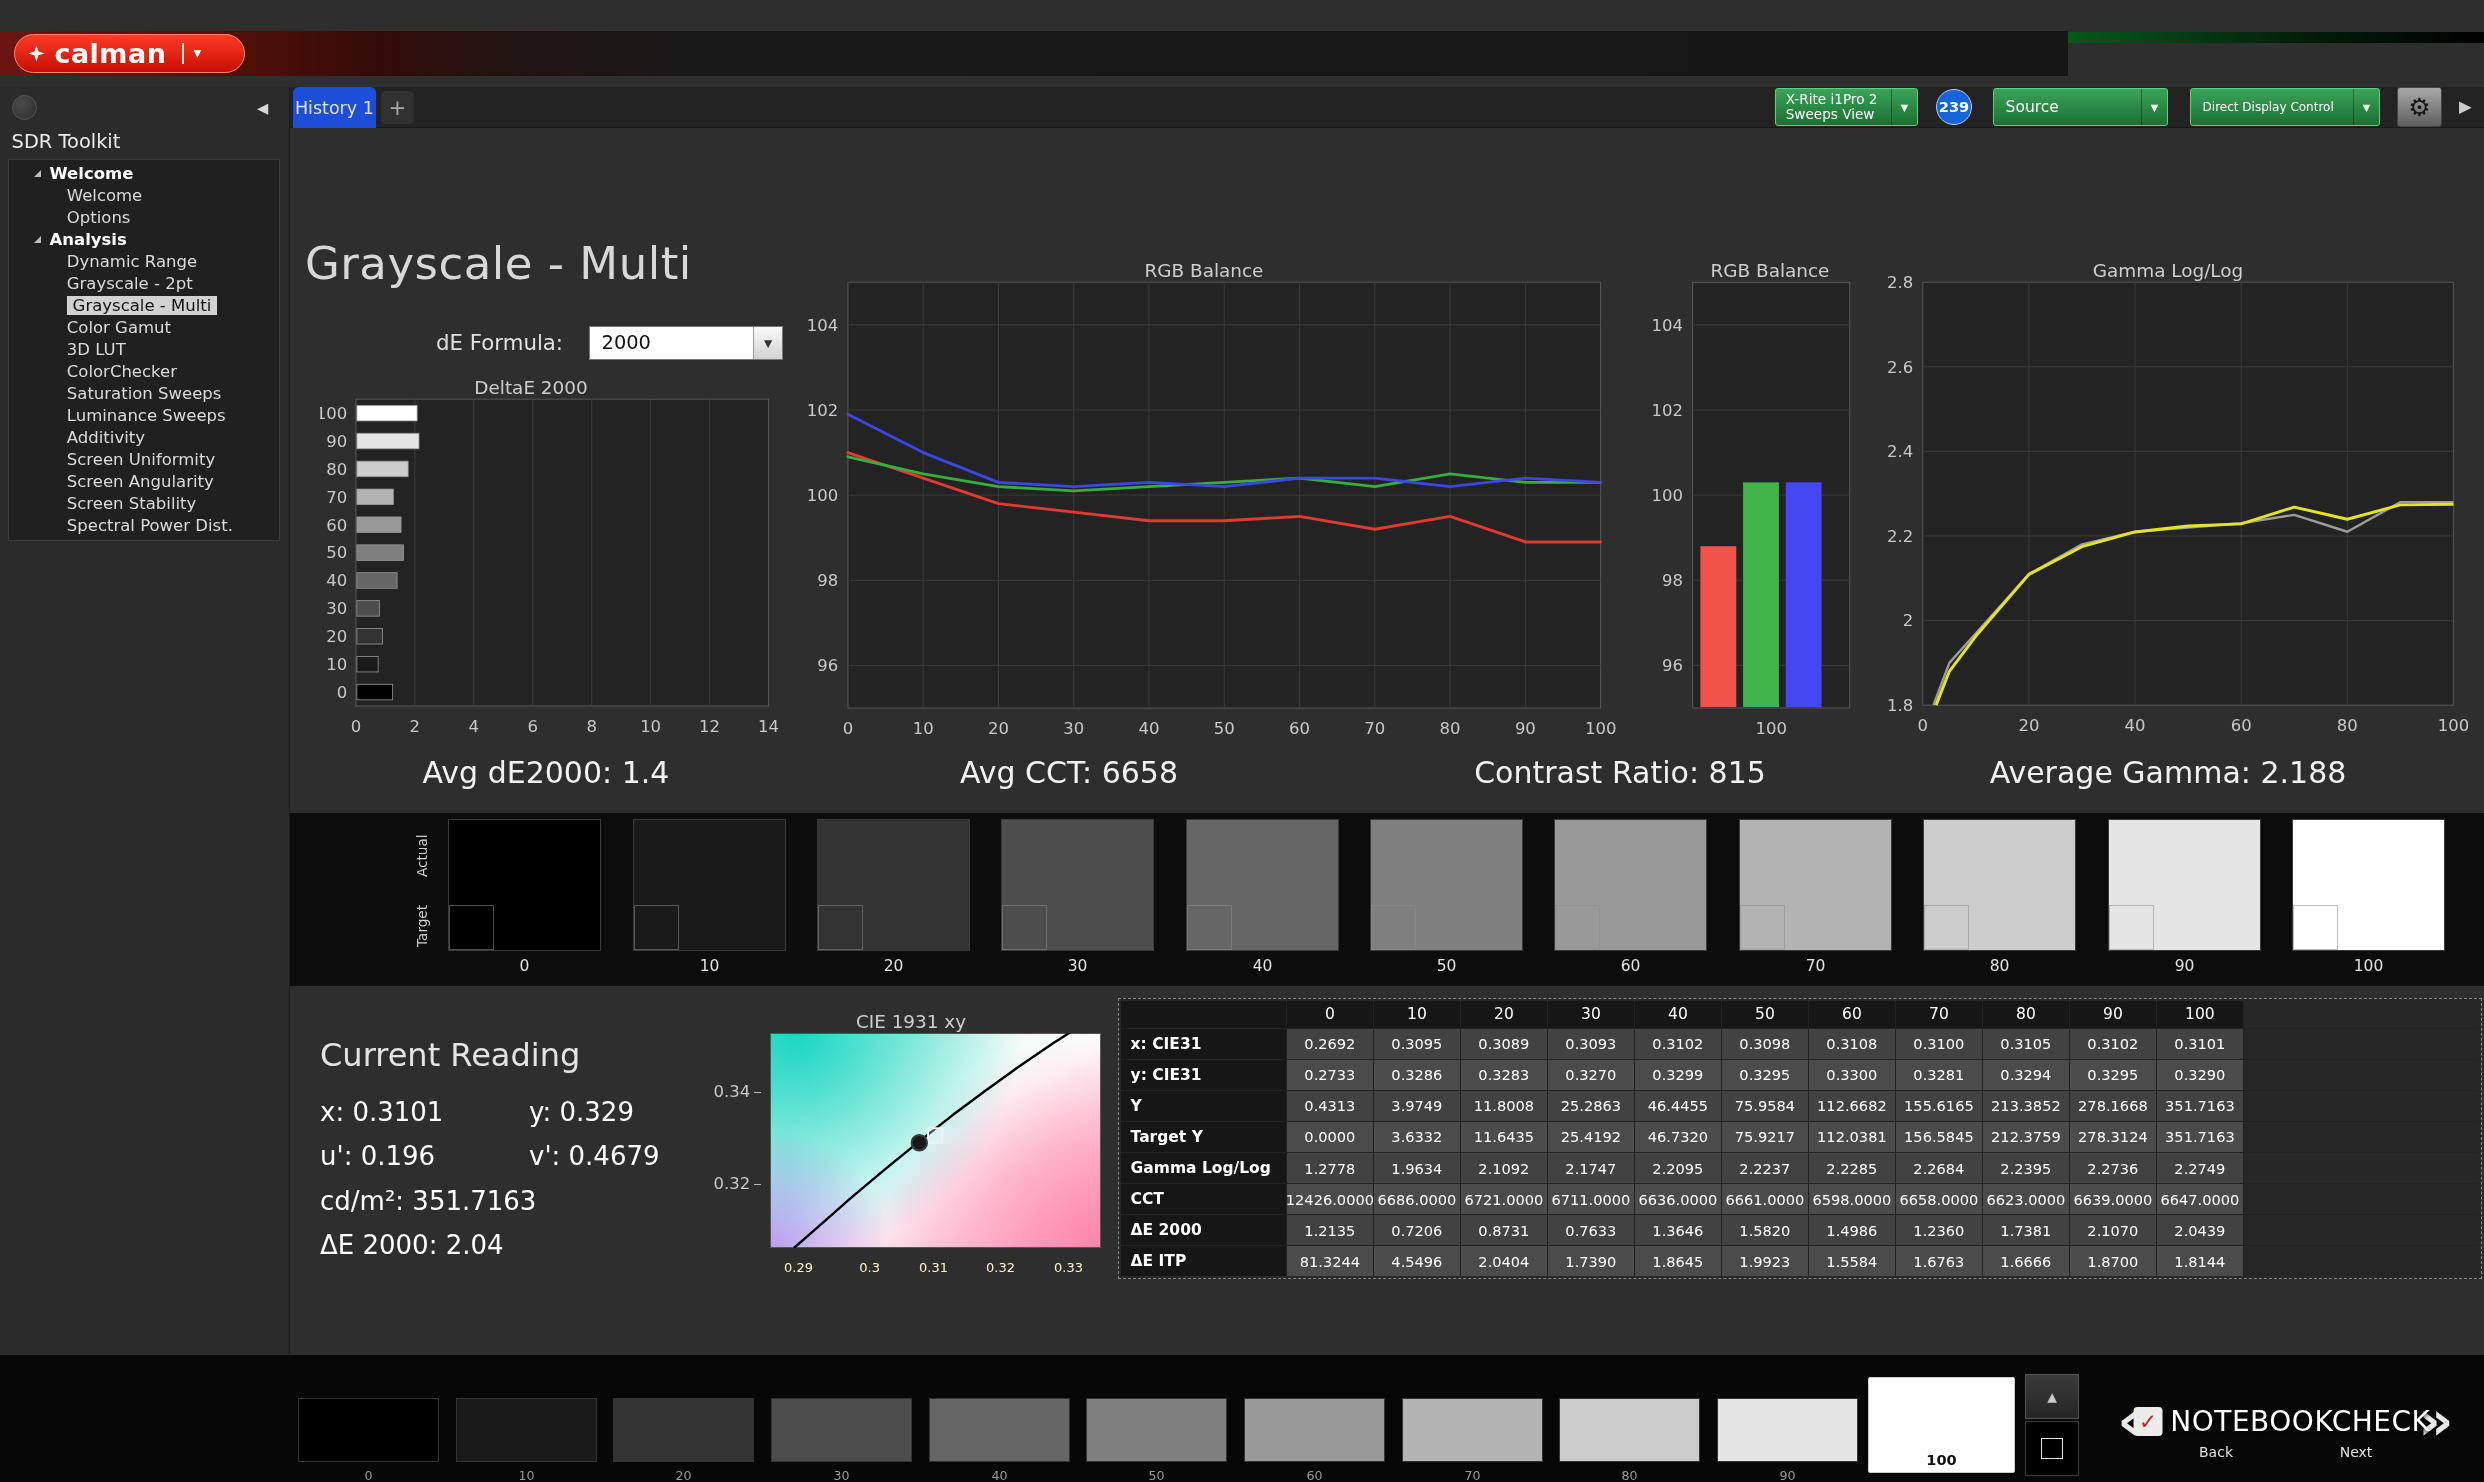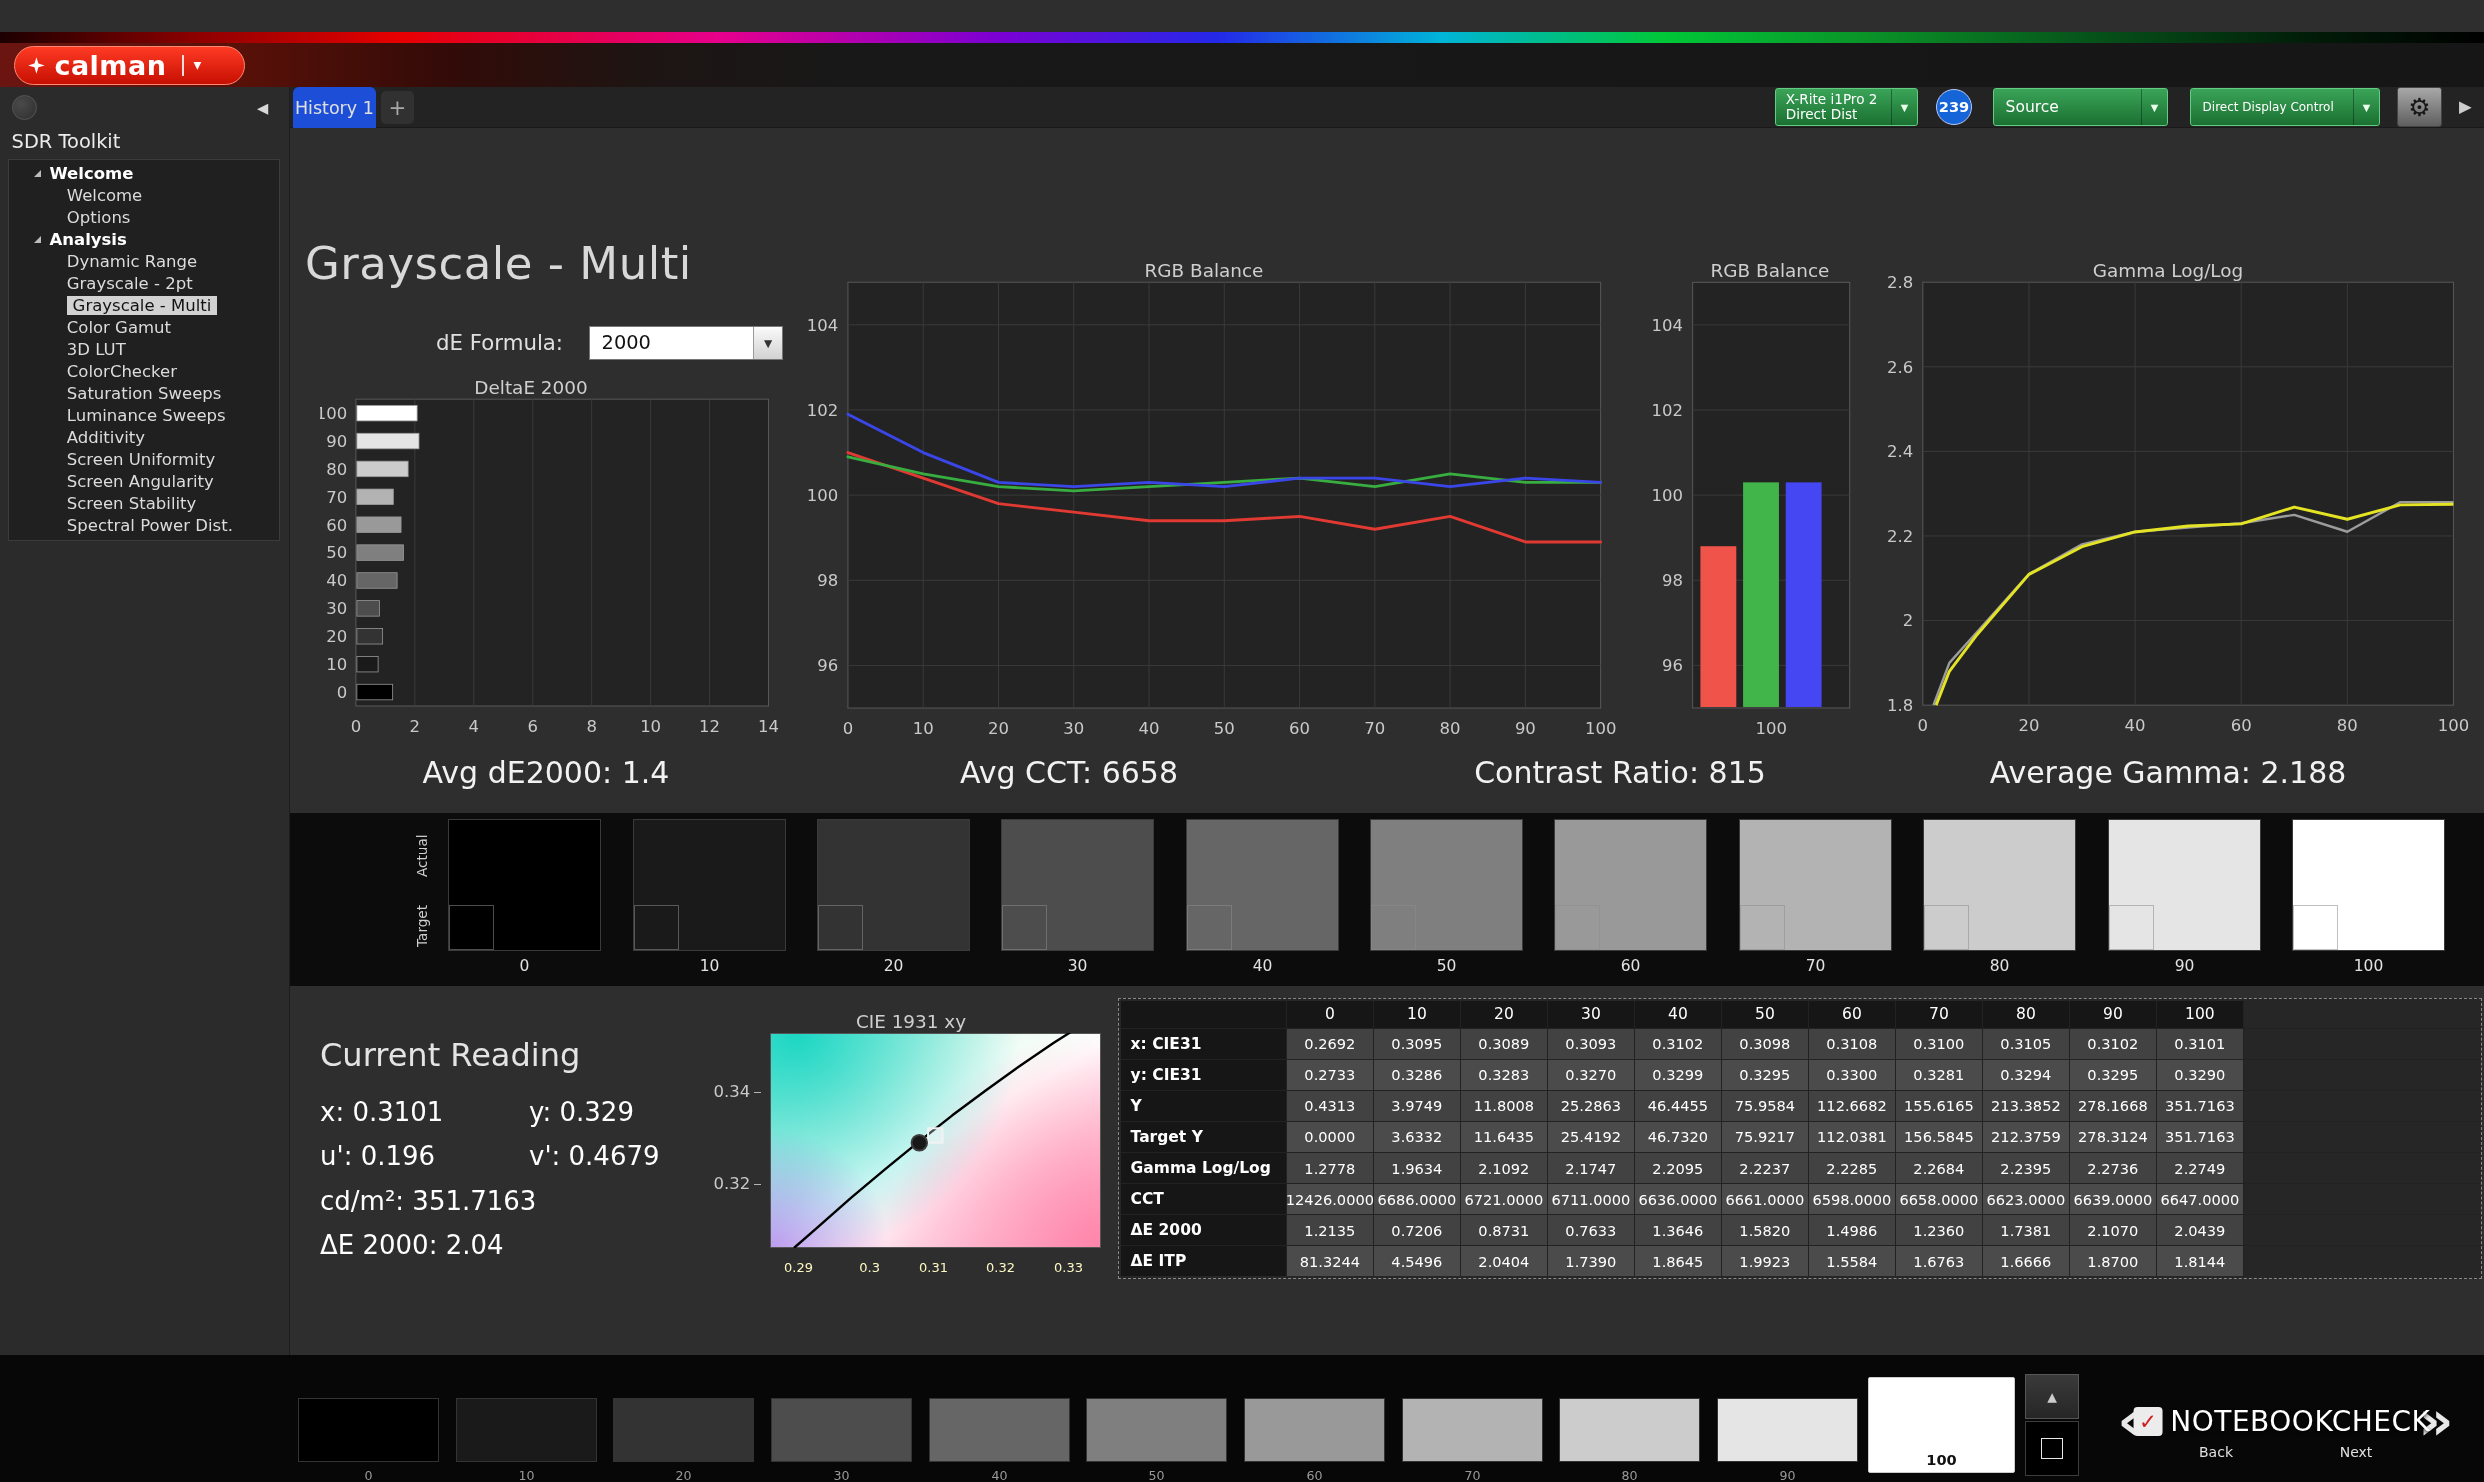--- a/index.html
+++ b/index.html
@@ -9,21 +9,21 @@
 svg{position:absolute}
 svg text{font-family:"DejaVu Sans","Liberation Sans",sans-serif}
 
 
 .titlebar{position:absolute;left:0;top:0;width:2484px;height:32px;background:linear-gradient(90deg,#07170d,#03100a 30%,#000 70%);display:flex;align-items:center}
 .app-icon{width:15.5px;height:15.5px;margin-left:9.7px;border-radius:2.9px;background:conic-gradient(#e03a30 0 25%,#3a67e8 25% 50%,#2fb84f 50% 75%,#d8c22a 75% 100%)}
 .title-text{margin-left:11.6px;font-size:16.5px;color:#41c878;white-space:nowrap}
 .win-btns{margin-left:auto;display:flex}
 .wbtn{width:60px;height:32px;display:flex;align-items:center;justify-content:center;font-size:16.5px;color:#e4e4e4}
 .rainbow{position:absolute;left:0;top:32px;width:2484px;height:10.7px;background:linear-gradient(90deg,#1c0000 0%,#8f0000 8%,#e60000 16%,#e6008c 29%,#7c00d2 40%,#2428e8 49%,#00b4d8 58%,#00c838 67%,#0a9428 75%,#06541a 84%,#011c08 93%,#000 100%)}
-.logobar{position:absolute;left:0;top:43px;width:2484px;height:45px;background:linear-gradient(90deg,#6b1511 0%,#571008 10%,#330b08 18%,#1d1513 26%,#181818 34%,#161616 100%)}
+.logobar{position:absolute;left:0;top:31px;width:2068px;height:45px;background:linear-gradient(90deg,#6b1511 0%,#571008 10%,#330b08 18%,#1d1513 26%,#181818 34%,#161616 100%)}
 .calman-pill{position:absolute;left:13.6px;top:2.9px;width:231px;height:39px;border-radius:20.4px;background:linear-gradient(#ff3b24,#c60f02);border:1.9px solid #ff8872;display:flex;align-items:center;padding:0 13.6px;gap:9.7px}
 .logo-star{width:16.5px;height:16.5px;background:#fff;clip-path:polygon(50% 0,62% 38%,100% 50%,62% 62%,50% 100%,38% 62%,0 50%,38% 38%)}
 .logo-text{font-size:27px;font-weight:bold;color:#fff;letter-spacing:0.5px}
 .logo-divider{width:1.9px;height:21.3px;background:rgba(255,255,255,.85);margin-left:5.8px}
 .logo-chev{color:#fff;font-size:15.5px}
 
 
 .leftpanel{position:absolute;left:0;top:87px;width:290px;height:1395px;background:#2b2b2b;border-right:1px solid #1d1d1d}
 .circle-btn{position:absolute;left:11.6px;top:7.8px;width:25px;height:25px;border-radius:50%;background:radial-gradient(circle at 35% 35%,#4a4a4a,#2e2e2e);border:1px solid #555}
 .collapse-btn{position:absolute;left:248px;top:7.8px;width:29px;height:25px;display:flex;align-items:center;justify-content:center;color:#d8d8d8;font-size:14.6px}
@@ -187,21 +187,21 @@
   </div>
 
   <div class="topbar">
     <div class="tab">
         <span>History 1</span>
       </div>
     <div class="plus-tab">+</div>
     <div class="gdd meter">
       <div class="gdd-lines">
         <div>X-Rite i1Pro 2</div>
-        <div>Direct Dist</div>
+        <div>Sweeps View</div>
       </div>
       <div class="gdd-arrow">▼</div>
     </div>
     <div class="badge">239</div>
     <div class="gdd source">
       <div class="gdd-text">Source</div>
       <div class="gdd-arrow">▼</div>
     </div>
     <div class="gdd ddc">
       <div class="gdd-text small">Direct Display Control</div>

